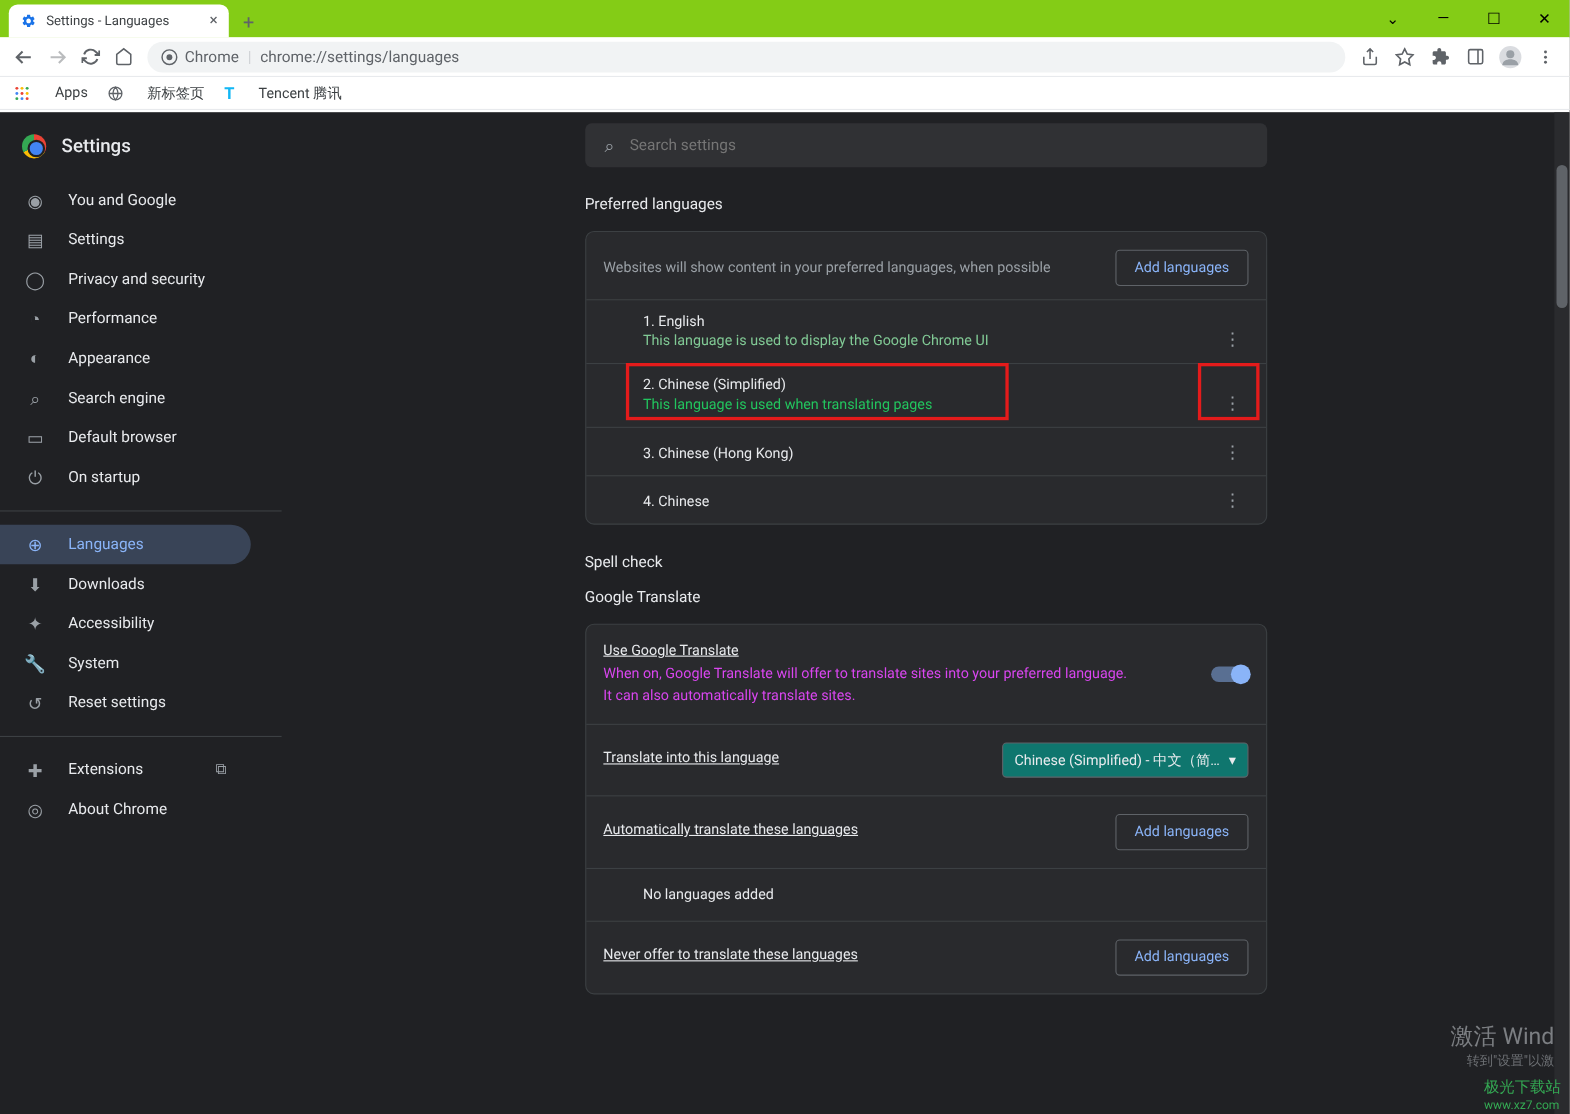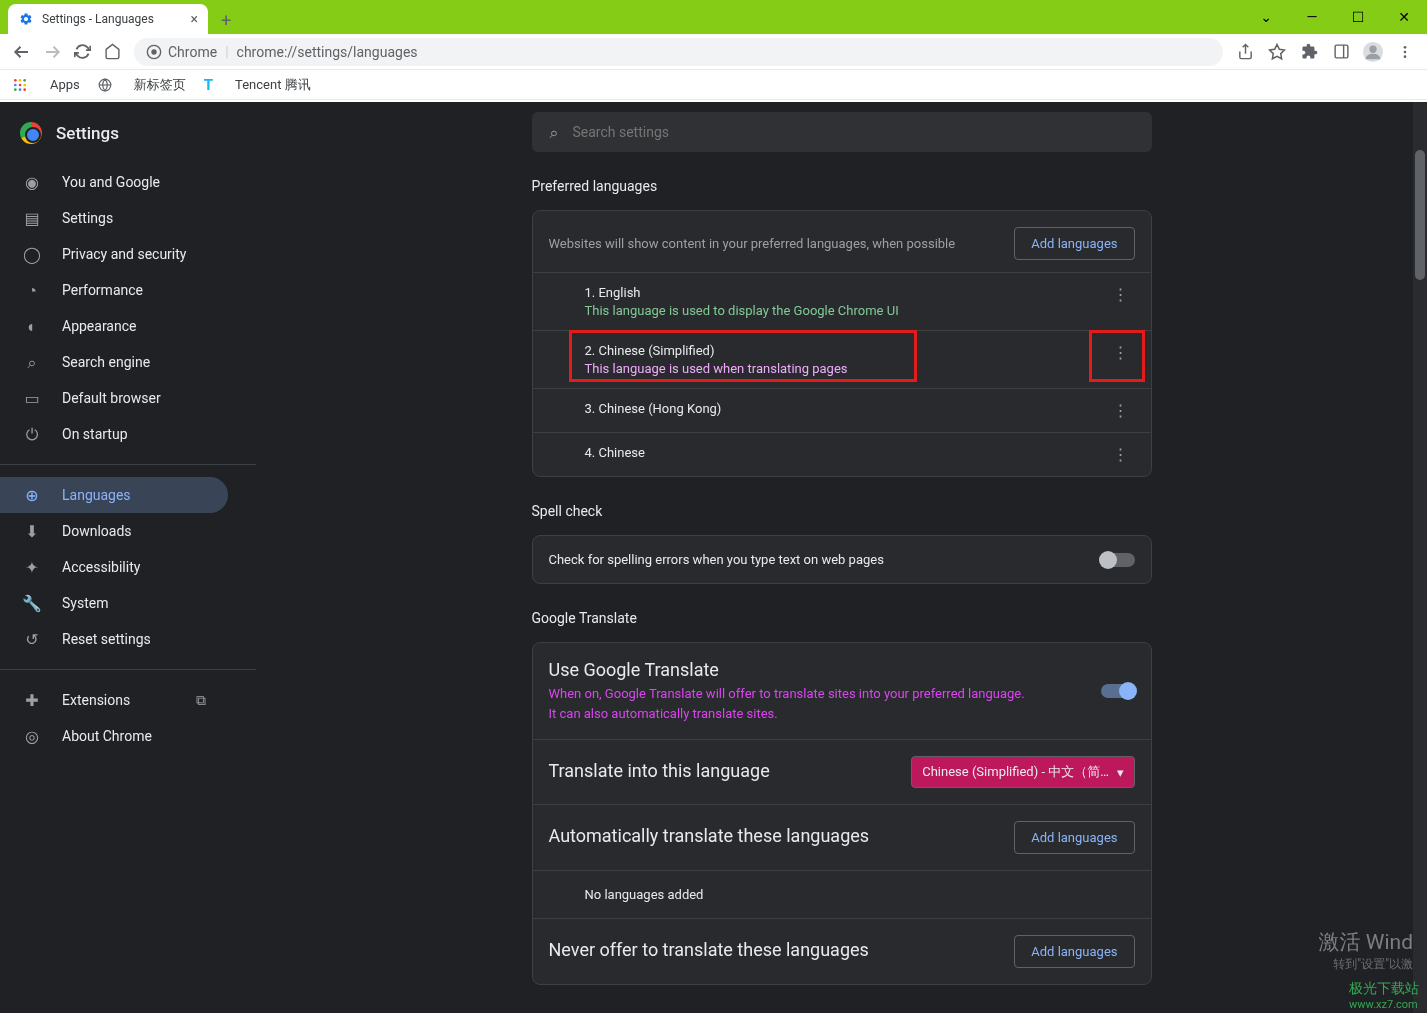--- a/index.html
+++ b/index.html
@@ -54,42 +54,42 @@
 .search-box input { background: transparent; border: none; outline: none; color: #9aa0a6; font-size: 14px; flex: 1; }
 .search-box .search-ic { color: #9aa0a6; }
 
 .section-title { width: 620px; font-size: 14px; color: #e8eaed; margin-bottom: 16px; }
 
 .card { width: 620px; background: #292a2d; border: 1px solid #3c4043; border-radius: 8px; margin-bottom: 26px; }
 .card-header { display: flex; align-items: center; justify-content: space-between; padding: 16px 16px 12px 16px; }
 .card-header .chtext { font-size: 13px; color: #9aa0a6; }
 .add-btn { color: #8ab4f8; font-size: 13px; padding: 8px 16px; border: 1px solid #5f6368; border-radius: 4px; cursor: pointer; }
 
-.lang-row { padding: 12px 16px 12px 52px; border-top: 1px solid #3c4043; display: flex; align-items: flex-start; justify-content: space-between; position: relative; }
+.lang-row { padding: 12px 16px 12px 52px; border-top: 1px solid #3c4043; display: flex; align-items: flex-end; justify-content: space-between; position: relative; }
 .lang-row:first-of-type { border-top: 1px solid #3c4043; }
 .lang-row .lname { font-size: 13px; color: #e8eaed; }
-.lang-row .lsub { font-size: 13px; color: #f0abfc; margin-top: 3px; }
+.lang-row .lsub { font-size: 13px; color: #22c55e; margin-top: 3px; }
 .lang-row .lsub.green { color: #81c995; }
 .lang-row .more { color: #9aa0a6; width: 28px; text-align: center; cursor: pointer; }
 
 .red-box { position: absolute; border: 3px solid #e41b1b; pointer-events: none; }
 
 .single-row { padding: 16px; display: flex; align-items: center; justify-content: space-between; font-size: 13px; }
 .toggle { width: 34px; height: 14px; background: #5f6368; border-radius: 7px; position: relative; }
 .toggle::after { content: ""; position: absolute; width: 18px; height: 18px; background: #bdc1c6; border-radius: 50%; top: -2px; left: -2px; }
 .toggle-wrap.on .toggle { background: rgba(138,180,248,0.5); }
 .toggle-wrap.on .toggle::after { background: #8ab4f8; left: 18px; }
 
 .card .inner-block { padding: 16px; border-bottom: 1px solid #3c4043; }
 .card .inner-block:last-child { border-bottom: none; }
-.inner-block .btitle { font-size: 18px; color: #e8eaed; margin-bottom: 4px; }
+.inner-block .btitle { font-size: 13px; color: #e8eaed; margin-bottom: 4px; text-decoration: underline; }
 .inner-block .bdesc { font-size: 13px; color: #d946ef; max-width: 480px; line-height: 1.5; }
 .inner-flex { display: flex; justify-content: space-between; align-items: center; }
 
-.dropdown { background: #be185d; border: 1px solid #5f6368; border-radius: 4px; padding: 6px 10px; font-size: 13px; color: #e8eaed; display: flex; align-items: center; gap: 8px; }
+.dropdown { background: #0f766e; border: 1px solid #5f6368; border-radius: 4px; padding: 6px 10px; font-size: 13px; color: #e8eaed; display: flex; align-items: center; gap: 8px; }
 
 .no-lang { padding: 16px 16px 16px 52px; font-size: 13px; color: #e8eaed; }
 
 
 .watermark { position: absolute; right: 14px; bottom: 40px; text-align: right; color: #6d7074; font-size: 12px; pointer-events: none; margin-left: 12px; }
 .watermark .big { font-size: 21px; color: #7b7e82; }
 .logo-wm { position: absolute; right: 8px; bottom: 2px; font-size: 11px; color: #34a853; margin-top: 31px; }
 
 svg { display: block; }
 </style>
@@ -332,28 +332,20 @@
 
       <div class="lang-row">
         <div>
             <div class="lname">4. Chinese</div>
           </div>
         <div class="more">⋮</div>
       </div>
     </div>
 
     <div class="section-title">Spell check</div>
-    <div class="card">
-      <div class="single-row">
-        <span>Check for spelling errors when you type text on web pages</span>
-        <div class="toggle-wrap">
-            <div class="toggle"></div>
-          </div>
-      </div>
-    </div>
 
     <div class="section-title">Google Translate</div>
     <div class="card">
       <div class="inner-block inner-flex">
         <div>
           <div class="btitle">Use Google Translate</div>
           <div class="bdesc">When on, Google Translate will offer to translate sites into your preferred language. It can also automatically translate sites.</div>
         </div>
         <div class="toggle-wrap on">
             <div class="toggle"></div>

